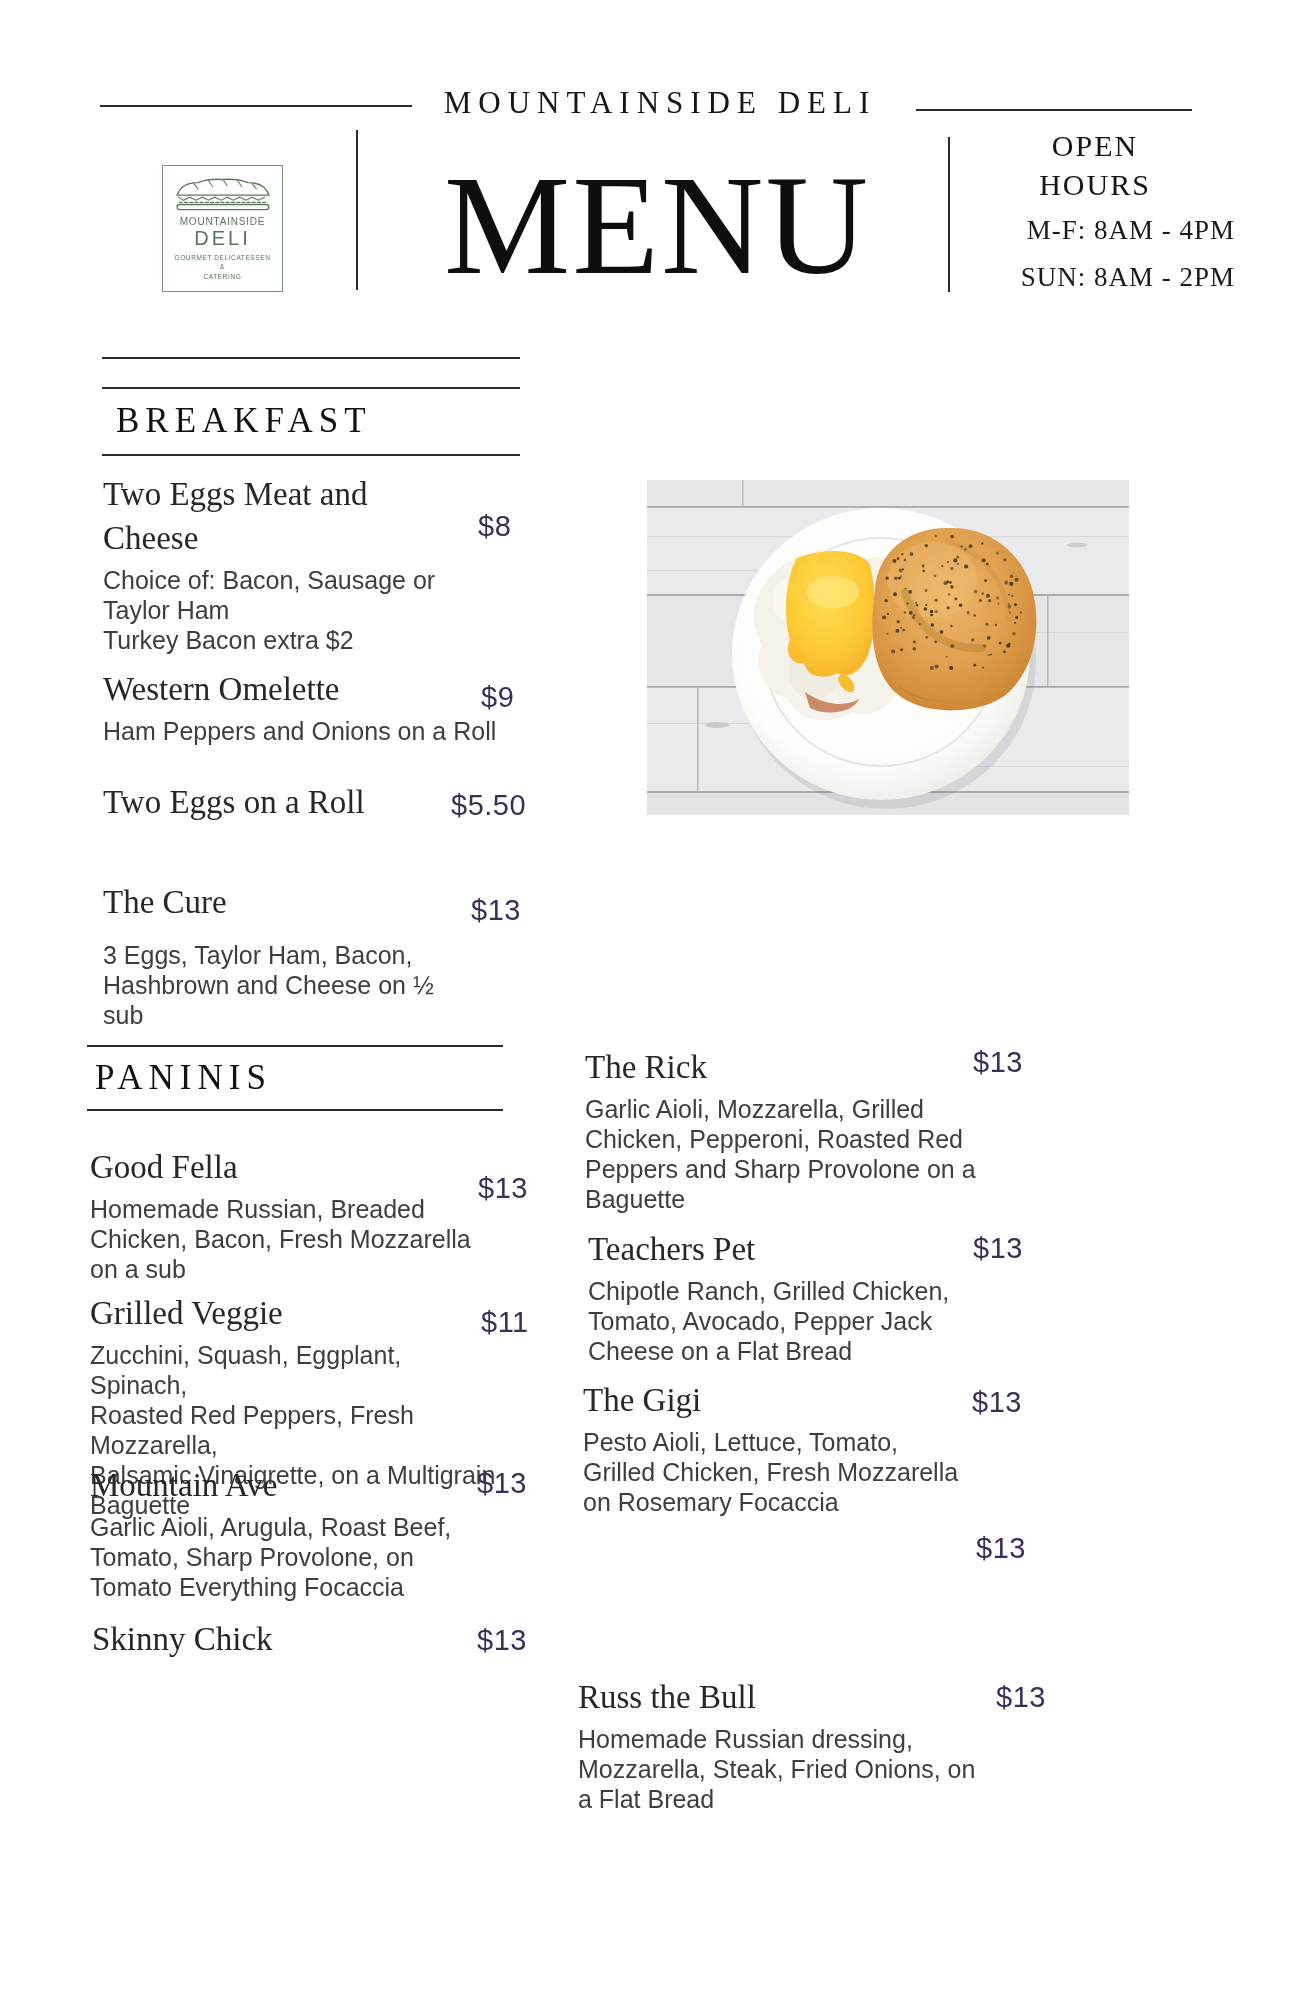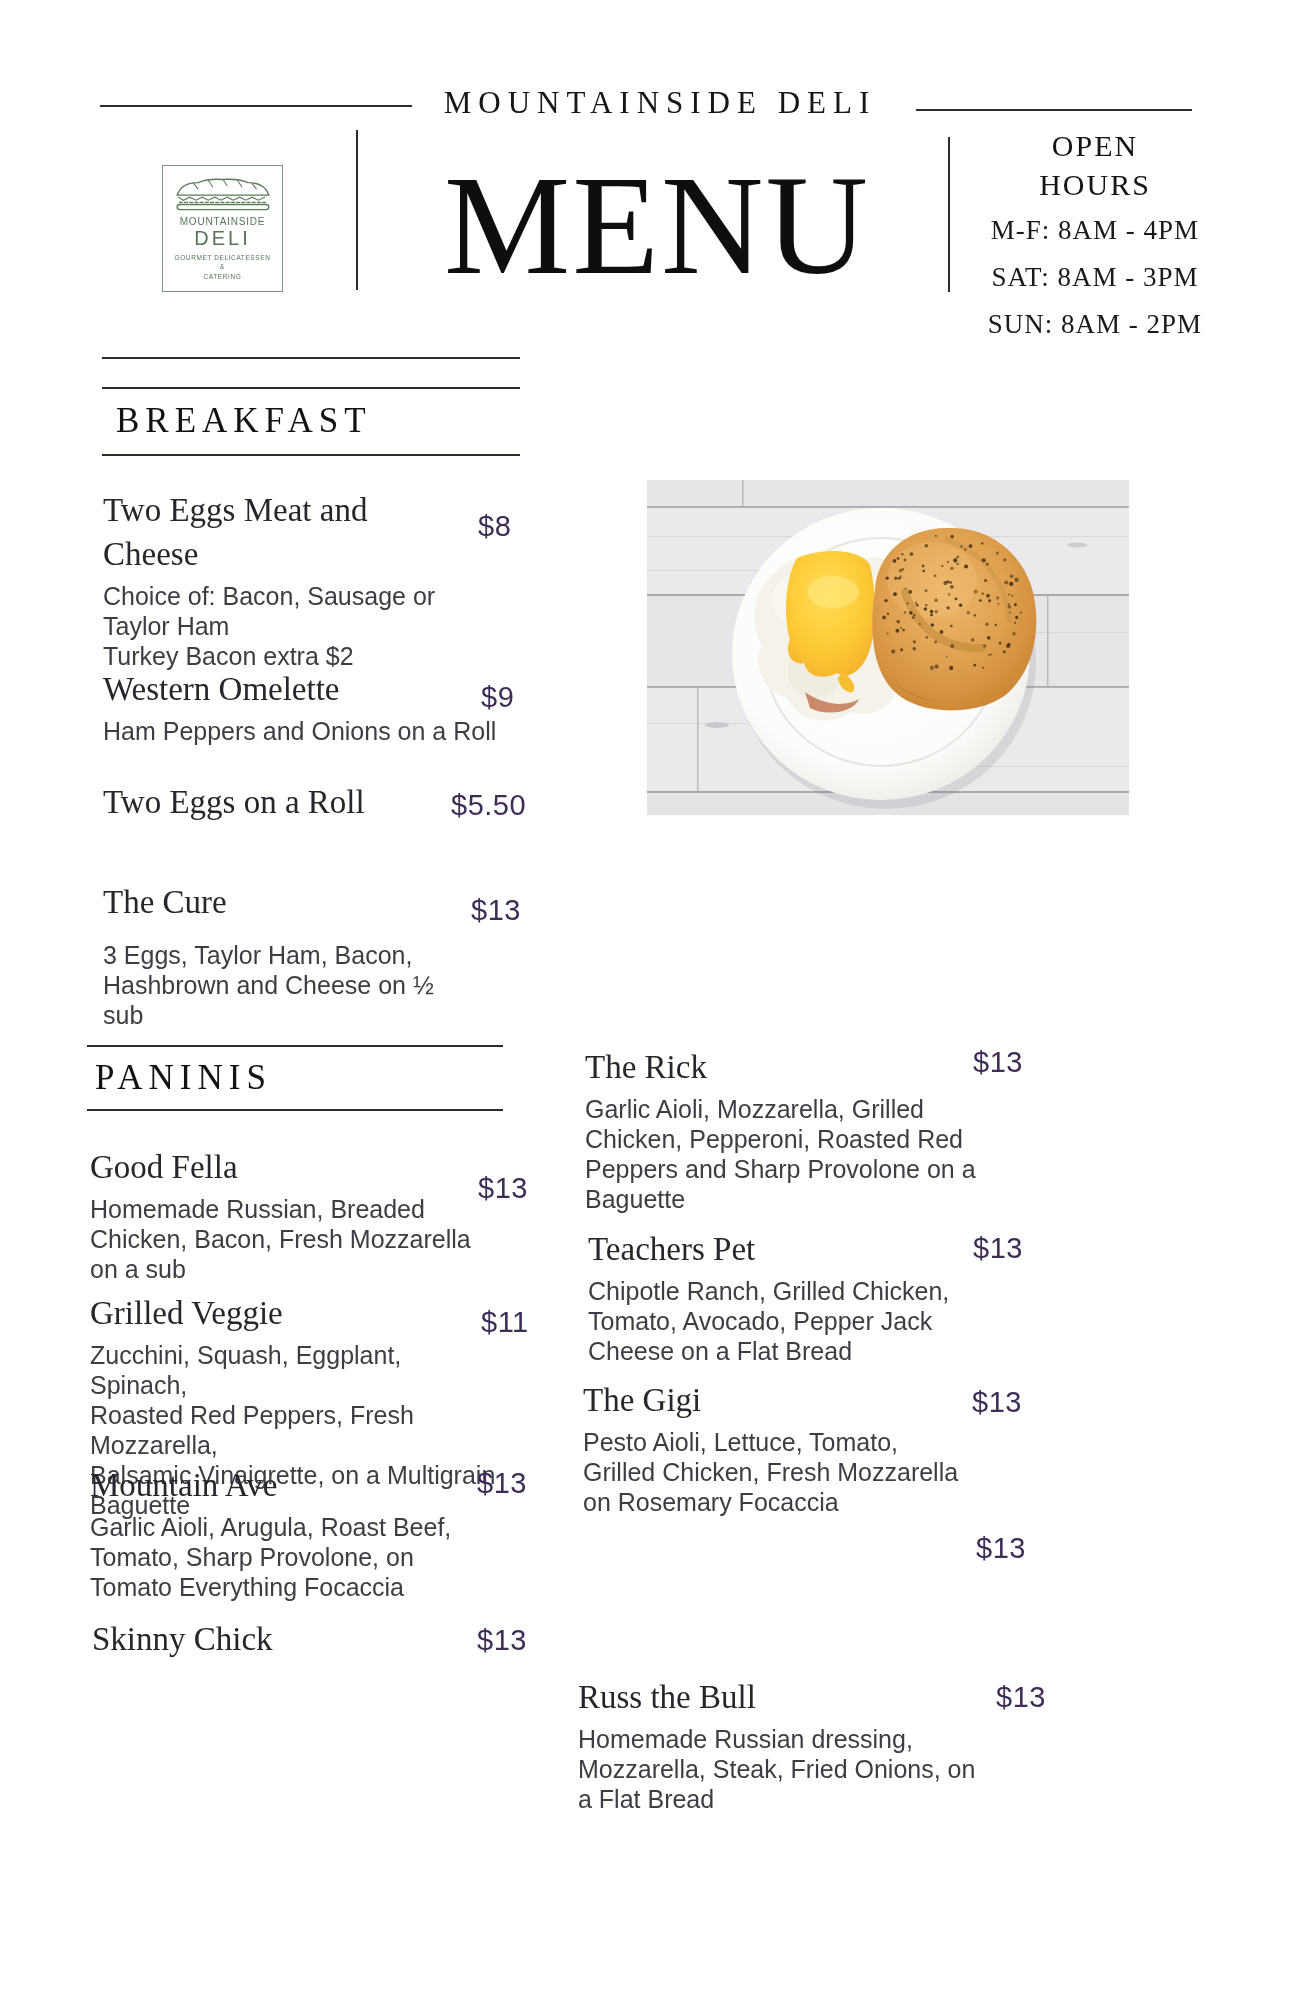--- a/index.html
+++ b/index.html
@@ -15,21 +15,21 @@
     font-family:"Liberation Serif",serif;font-size:142px;letter-spacing:2px;color:#0e0e10;line-height:1;}
 
   .logo-box{position:absolute;left:162px;top:165px;width:121px;height:127px;box-sizing:border-box;
     border:1px solid #7a947a;text-align:center;color:#567658;}
   .logo-name{font-size:10px;letter-spacing:0.8px;margin-top:1px;color:#567658;}
   .logo-deli{font-size:20px;letter-spacing:3px;margin-top:0px;color:#567658;}
   .logo-tag{font-size:6.5px;letter-spacing:0.6px;line-height:1.45;margin-top:3px;color:#567658;}
 
   .hours-title{position:absolute;left:1000px;top:126px;width:190px;text-align:center;
     font-family:"Liberation Serif",serif;font-size:30px;letter-spacing:2px;line-height:39px;color:#141414;}
-  .hours-lines{position:absolute;left:955px;top:207px;width:280px;text-align:center;
+  .hours-lines{position:absolute;left:955px;top:207px;width:280px;text-align:right;
     font-family:"Liberation Serif",serif;font-size:27px;line-height:47px;color:#1a1a1a;letter-spacing:1px;}
 
   .section-head{position:absolute;font-family:"Liberation Serif",serif;font-size:35px;
     letter-spacing:6px;color:#121212;line-height:1;}
 
   .item{position:absolute;}
   .item-name{font-family:"Liberation Serif",serif;font-size:33px;color:#26262c;line-height:44px;}
   .item-desc{font-size:25px;color:#3d3d44;line-height:30px;white-space:pre-line;margin-top:5px;}
   .price{position:absolute;font-size:29px;font-weight:500;color:#3e2d56;letter-spacing:0.5px;line-height:1;}
 
@@ -66,30 +66,29 @@
 
   <div class="brand-title">MOUNTAINSIDE DELI</div>
   <div class="menu-title">MENU</div>
 
   <div class="hours-title">
     <div>OPEN</div>
     <div>HOURS</div>
   </div>
   <div class="hours-lines">
     <div>M-F: 8AM - 4PM</div>
-    <div>SAT: 8AM - 3PM</div>
     <div>SUN: 8AM - 2PM</div>
   </div>
 
   <div class="hline" style="left:102px;top:357px;width:418px;"></div>
   <div class="hline" style="left:102px;top:387px;width:418px;"></div>
   <div class="section-head" style="left:116px;top:403px;">BREAKFAST</div>
   <div class="hline" style="left:102px;top:454px;width:418px;"></div>
 
-  <div class="item" style="left:103px;top:488px;width:335px;">
+  <div class="item" style="left:103px;top:472px;width:335px;">
     <div class="item-name">Two Eggs Meat and Cheese</div>
     <div class="item-desc">Choice of: Bacon, Sausage or
 Taylor Ham
 Turkey Bacon extra $2</div>
   </div>
   <div class="price" style="left:478px;top:512px;">$8</div>
 
   <div class="item" style="left:103px;top:667px;width:420px;">
     <div class="item-name">Western Omelette</div>
     <div class="item-desc">Ham Peppers and Onions on a Roll</div>

